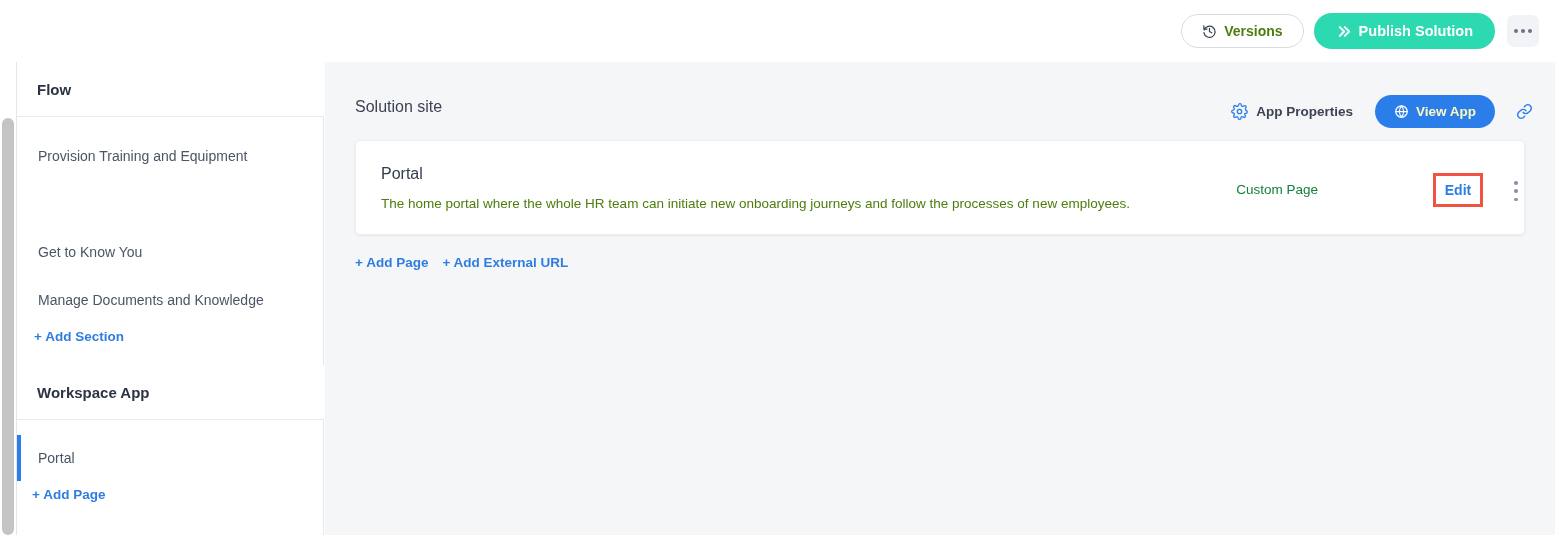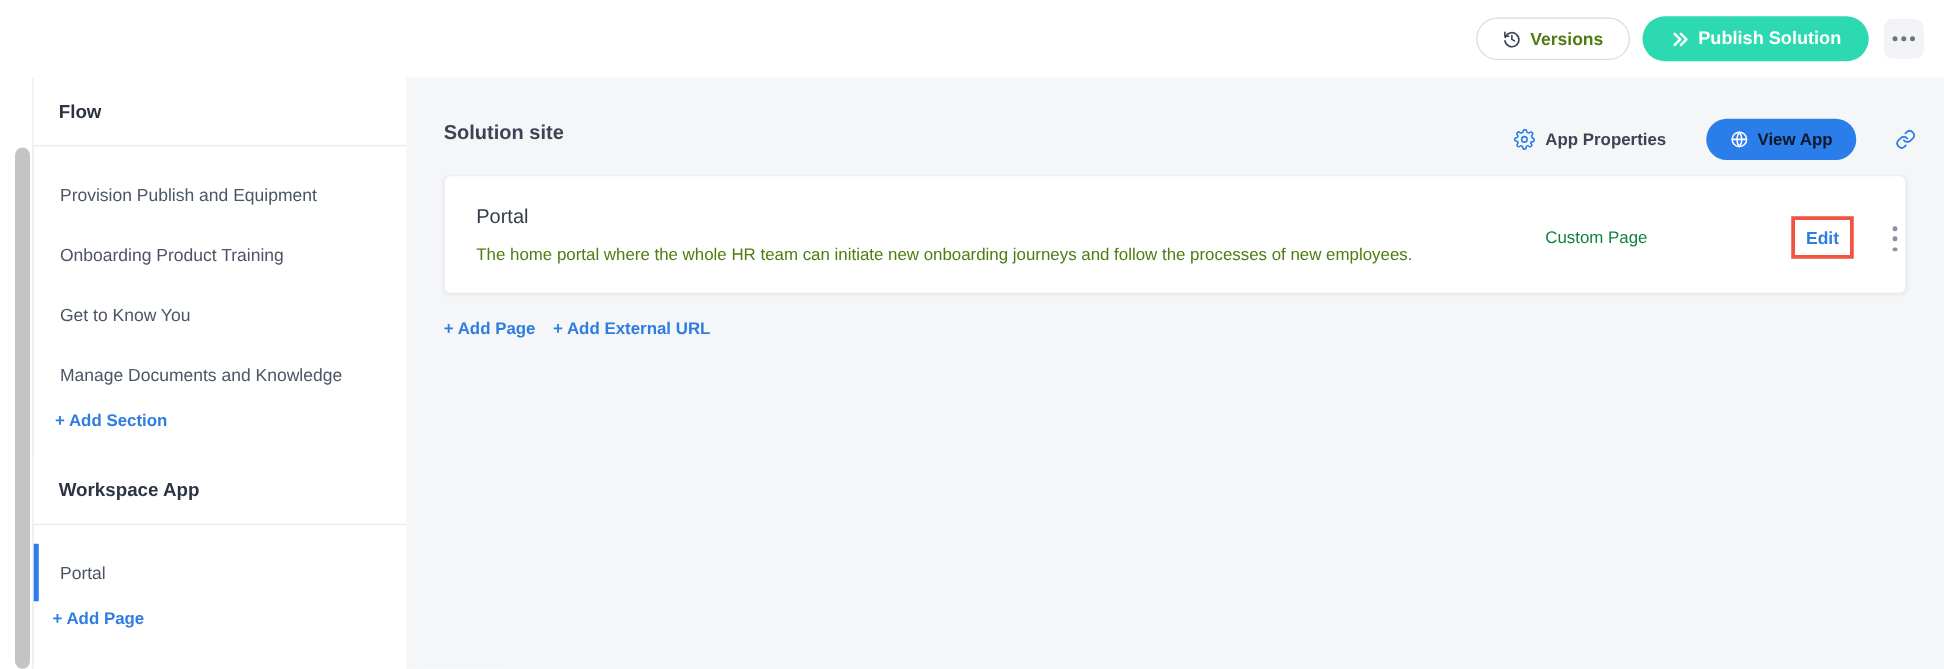--- a/index.html
+++ b/index.html
@@ -97,21 +97,20 @@
   }
   .btn-dots i { width: 4px; height: 4px; border-radius: 50%; background: #6b7280; display:block; }
 
   
   .sidebar-wrap {
     position: absolute;
     left: 0; top: 62px;
     width: 324px; height: 473px;
     background: #ffffff;
     border-right: 1px solid #e3e6ea;
-    margin-left: 10px;
   }
   .scroll-track {
     position: absolute;
     left: 2px; top: 56px;
     width: 12px; height: 417px;
     background: #c4c4c4;
     border-radius: 6px;
   }
   .sidebar-divider-v {
     position: absolute;
@@ -176,45 +175,44 @@
   .main-head {
     position: absolute;
     left: 0; top: 0;
     width: 1230px; height: 78px;
   }
   .page-title {
     position: absolute;
     left: 30px; top: 36px;
     font-size: 16px;
     color: #3c4354;
-    font-weight: bold;
   }
   .head-actions {
     position: absolute;
     right: 22px; top: 33px;
     display: flex;
     align-items: center;
-    gap: 14px;
+    gap: 4px;
   }
   .app-props {
     display: flex;
     align-items: center;
     gap: 8px;
     font-size: 13.5px;
     font-weight: bold;
     color: #3c4354;
     cursor: pointer;
     margin-right: 18px;
   }
   .btn-viewapp {
     height: 33px;
     border: none;
     border-radius: 17px;
     background: #2b7de9;
-    color: #0f172a;
+    color: #fef9c3;
     font-size: 13.5px;
     font-weight: bold;
     display: flex;
     align-items: center;
     gap: 7px;
     padding: 0 19px;
     cursor: pointer;
     font-family: "Liberation Sans", sans-serif;
   }
   .link-icon-btn {
@@ -334,24 +332,21 @@
 <div class="sidebar-wrap">
 
   <div class="scroll-track"></div>
   <div class="sidebar-divider-v"></div>
 
   <div class="sb-section-head" style="top:0;">
     <span>Flow</span>
   </div>
 
   <div class="sb-item" style="top:77px;">
-    <span>Provision Publish and Equipment</span>
-  </div>
-  <div class="sb-item" style="top:125px;">
-    <span>Onboarding Product Training</span>
+    <span>Provision Training and Equipment</span>
   </div>
   <div class="sb-item" style="top:173px;">
     <span>Get to Know You</span>
   </div>
   <div class="sb-item" style="top:221px;">
     <span>Manage Documents and Knowledge</span>
   </div>
   <div class="sb-link" style="top:267px;">
     <span>+ Add Section</span>
   </div>

